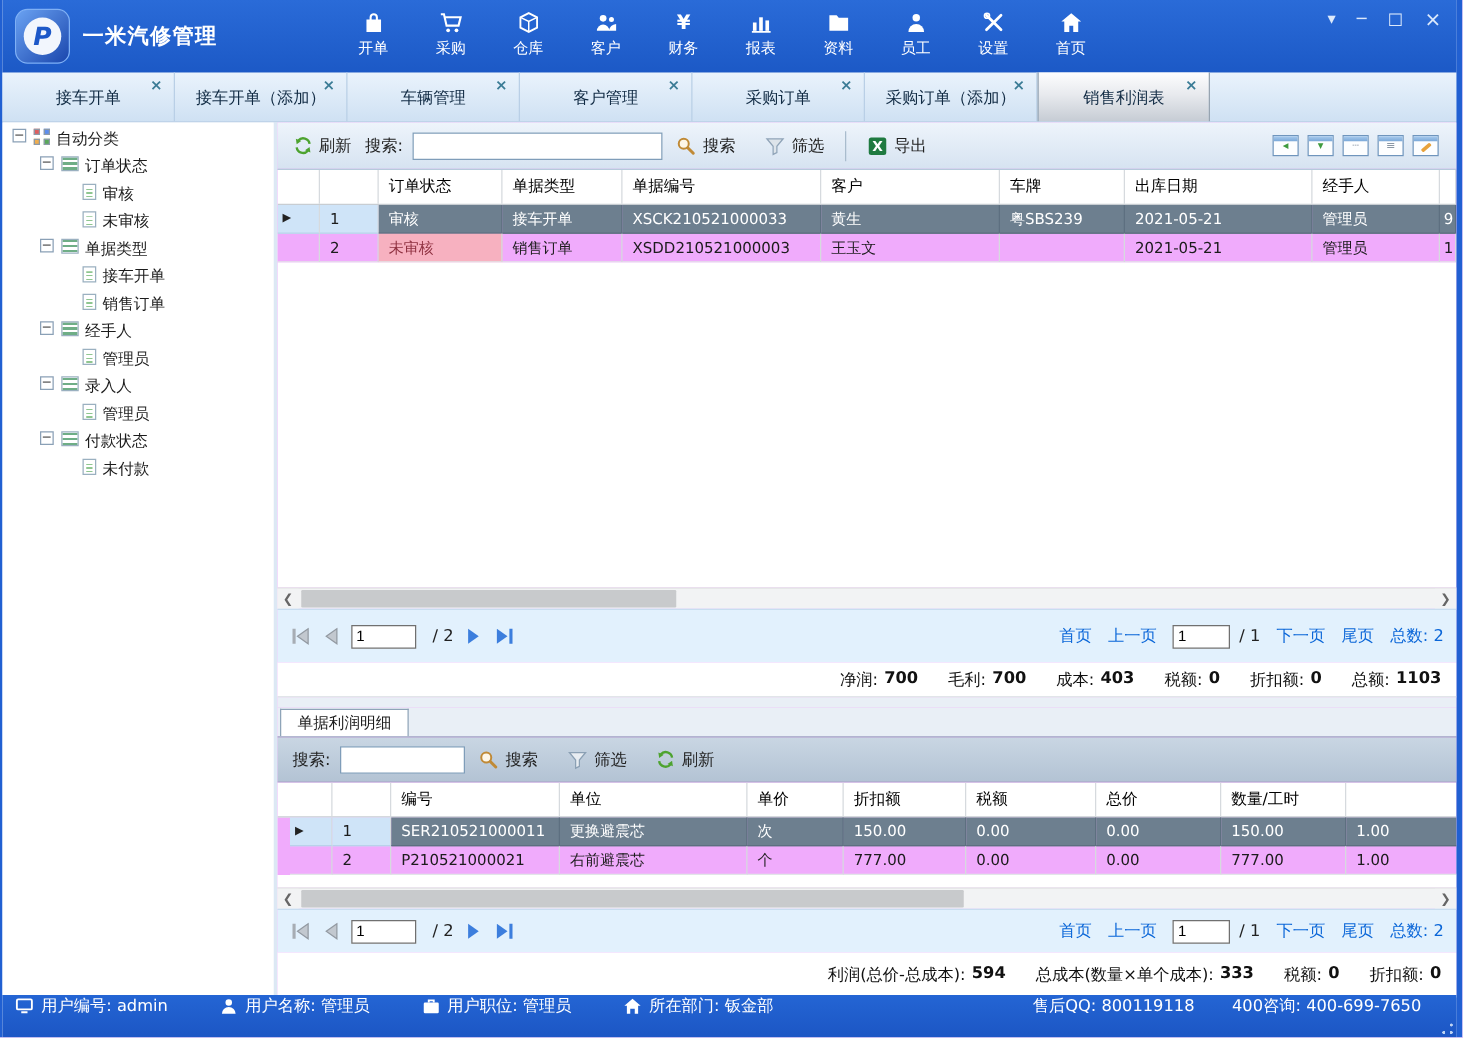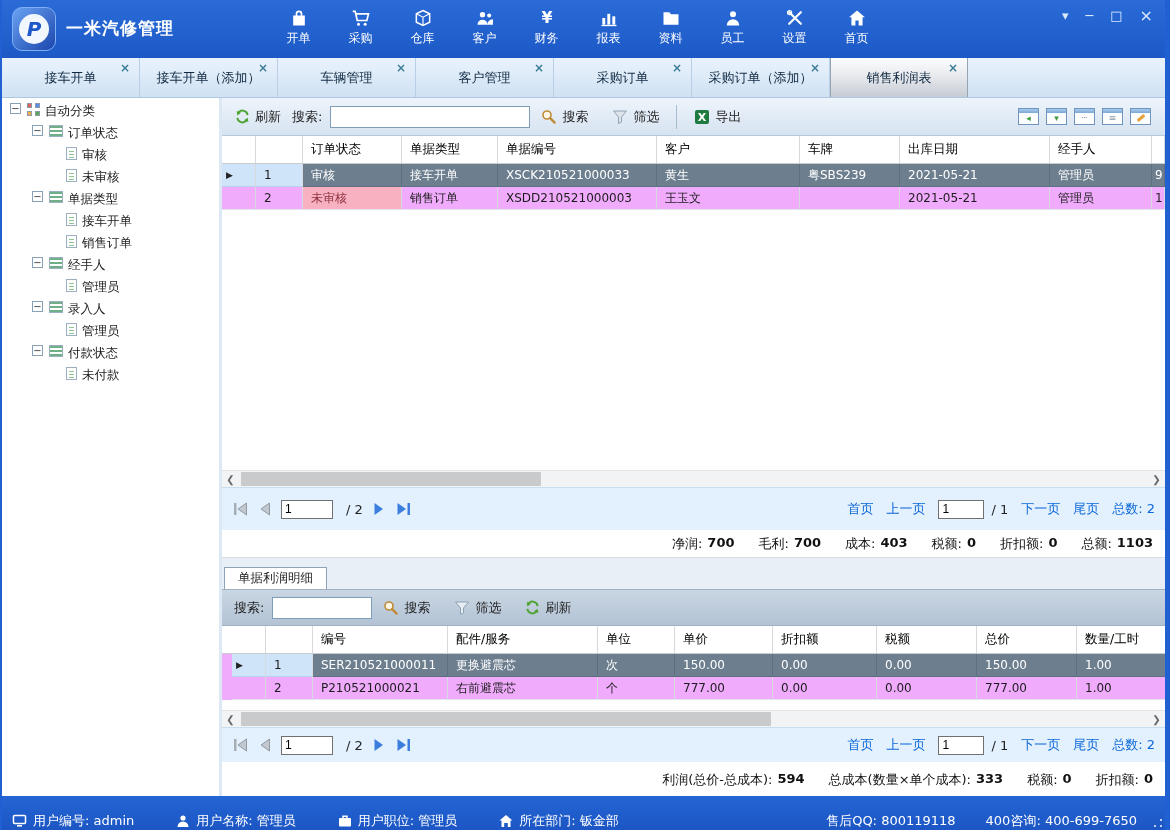--- a/index.html
+++ b/index.html
@@ -130,21 +130,21 @@
   .gapband { height:8px; flex:none; background:#e9eff6; }
   .dtabrow { height:23px; flex:none; background:#e9eff6; display:flex; align-items:flex-end; padding-left:2px; }
   .dtab { height:22px; background:#fff; border:1px solid #8ea4b8; border-bottom:none; padding:0 13px;
     display:flex; align-items:center; font-size:12.5px; cursor:pointer; }
   .toolbar2 { height:37px; flex:none; background:linear-gradient(#c9d6e3,#b3c3d4);
     border-top:1px solid #9fb1c2; border-bottom:1px solid #9fb1c2; display:flex; align-items:center;
     padding:0 12px; gap:8px; }
 
   
   .statusbar { height:34px; flex:none; background:linear-gradient(#2465d4,#1c56c4); color:#fff;
-    display:flex; align-items:flex-end; padding:0 14px 0 10px; font-size:13px; position:relative; }
+    display:flex; align-items:flex-start; padding:0 14px 0 10px; font-size:13px; position:relative; }
   .st-item { display:flex; align-items:center; gap:6px; margin-right:42px; }
   .st-right { margin-left:auto; display:flex; gap:30px; margin-right:14px; }
   .grip { position:absolute; right:2px; bottom:2px; width:10px; height:10px;
     background:
       radial-gradient(circle at 8px 2px,#bcd2f2 1px,transparent 1.4px),
       radial-gradient(circle at 8px 8px,#bcd2f2 1px,transparent 1.4px),
       radial-gradient(circle at 2px 8px,#bcd2f2 1px,transparent 1.4px); }
 </style>
 </head>
 <body>
@@ -530,21 +530,20 @@
             </svg>
           <span>刷新</span>
         </div>
       </div>
 
       <div class="gridwrap2">
         <div class="grid-head g2">
           <div class="hc"></div>
           <div class="hc"></div>
           <div class="hc">编号</div>
-          <div class="hc">配件/服务</div>
           <div class="hc">单位</div>
           <div class="hc">单价</div>
           <div class="hc">折扣额</div>
           <div class="hc">税额</div>
           <div class="hc">总价</div>
           <div class="hc">数量/工时</div>
         </div>
         <div class="grid-row g2 row-selected">
           <div class="c rowsel sel-ind">
               <span class="arrow-play">▶</span>

